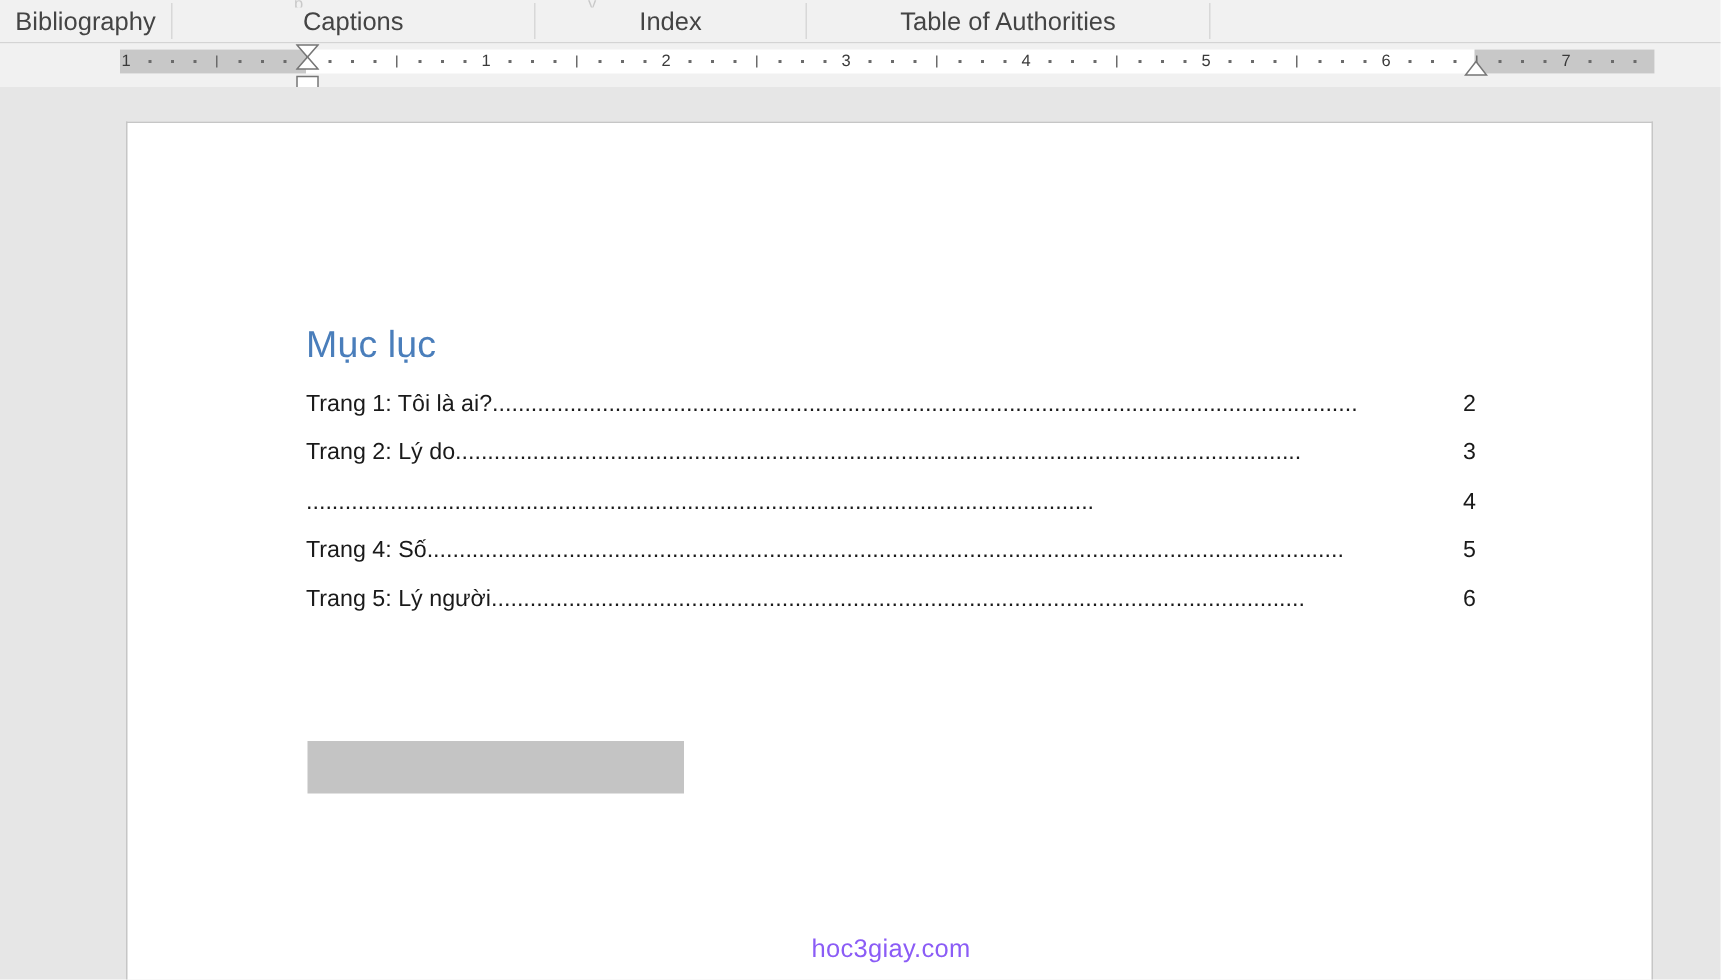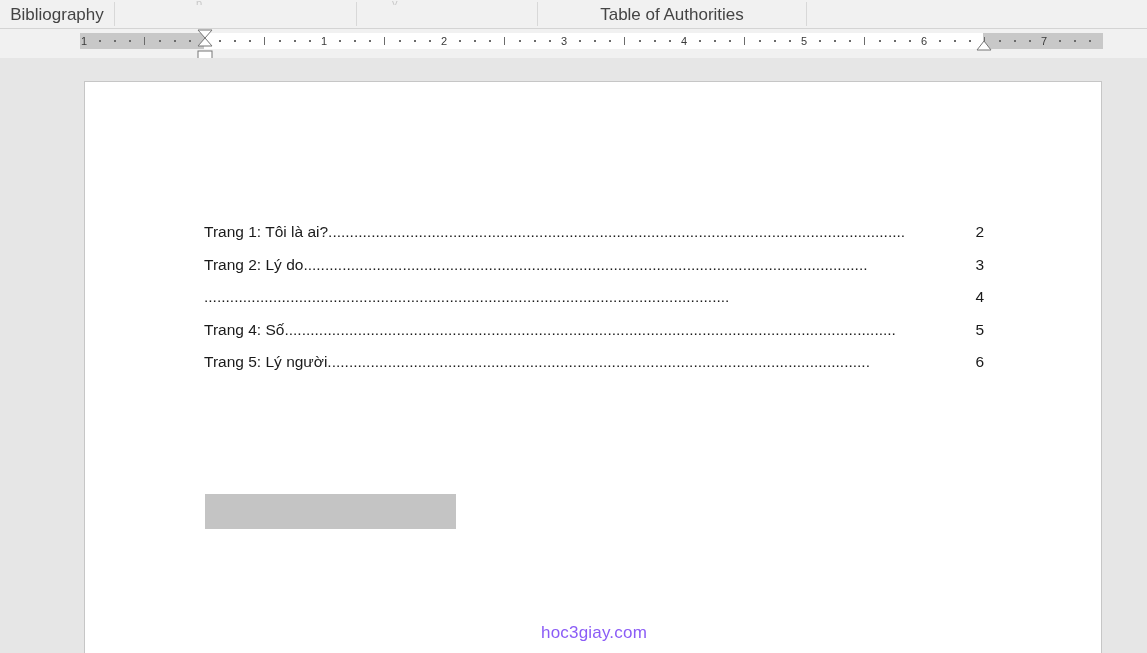--- a/index.html
+++ b/index.html
@@ -165,21 +165,27 @@
 
 <div id="ribbon-strip">
 
   <div class="ribbon-ghost" style="left:196px;">p</div>
   <div class="ribbon-ghost" style="left:392px;">y</div>
 
   <div class="ribbon-group" style="left:0px; width:114px;">
     <span class="ribbon-group-label">Bibliography</span>
   </div>
 
-
+  <div class="ribbon-group" style="left:115px; width:241px;">
+    <span class="ribbon-group-label">Captions</span>
+  </div>
+
+  <div class="ribbon-group" style="left:357px; width:180px;">
+    <span class="ribbon-group-label">Index</span>
+  </div>
 
   <div class="ribbon-group" style="left:538px; width:268px;">
     <span class="ribbon-group-label">Table of Authorities</span>
   </div>
 
   <div class="ribbon-sep" style="left:114px;"></div>
   <div class="ribbon-sep" style="left:356px;"></div>
   <div class="ribbon-sep" style="left:537px;"></div>
   <div class="ribbon-sep" style="left:806px;"></div>
 </div>
@@ -272,20 +278,21 @@
       <polygon points="1,10 15,10 8,1" fill="#ffffff" stroke="#767676" stroke-width="1"></polygon>
     </svg>
   </div>
 </div>
 
 <div id="canvas">
   <div id="page">
 
     <div id="toc-block">
 
+      <div id="toc-title">Mục lục</div>
 
       <div class="toc-row">
         <span class="toc-label">Trang 1: Tôi là ai?</span>
         <span class="toc-leader">......................................................................................................................................</span>
         <span class="toc-page">2</span>
       </div>
 
       <div class="toc-row">
         <span class="toc-label">Trang 2: Lý do </span>
         <span class="toc-leader">...................................................................................................................................</span>

